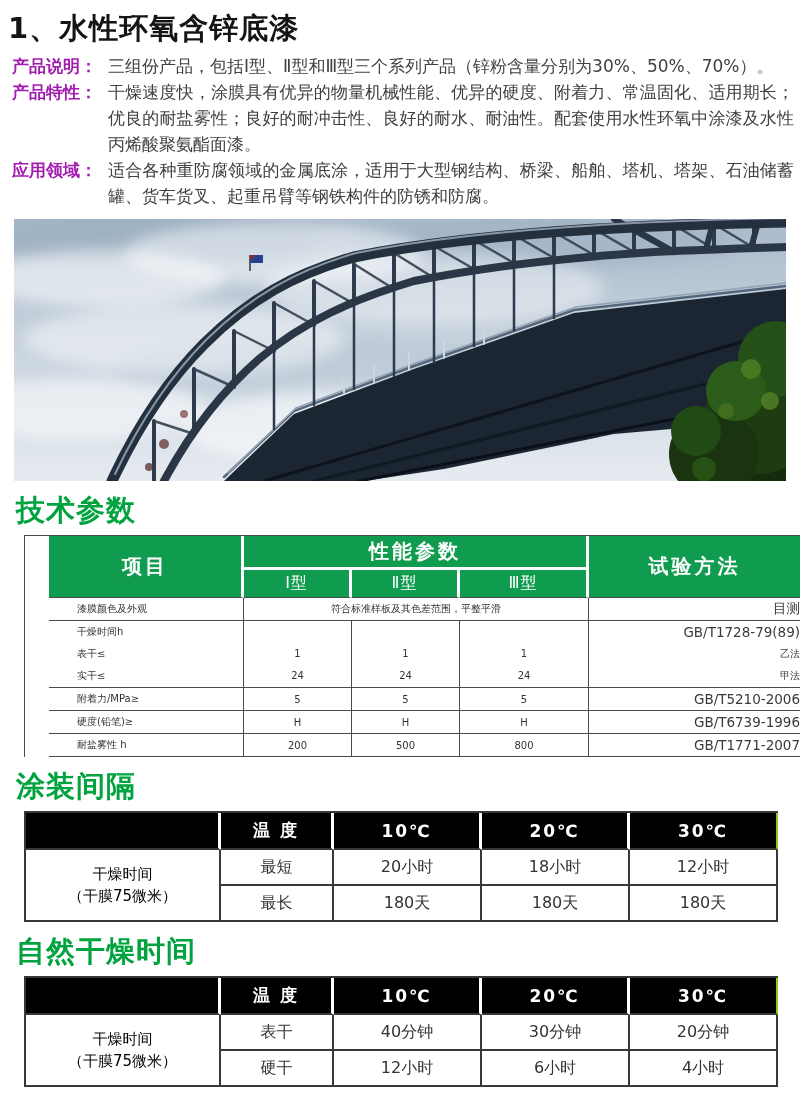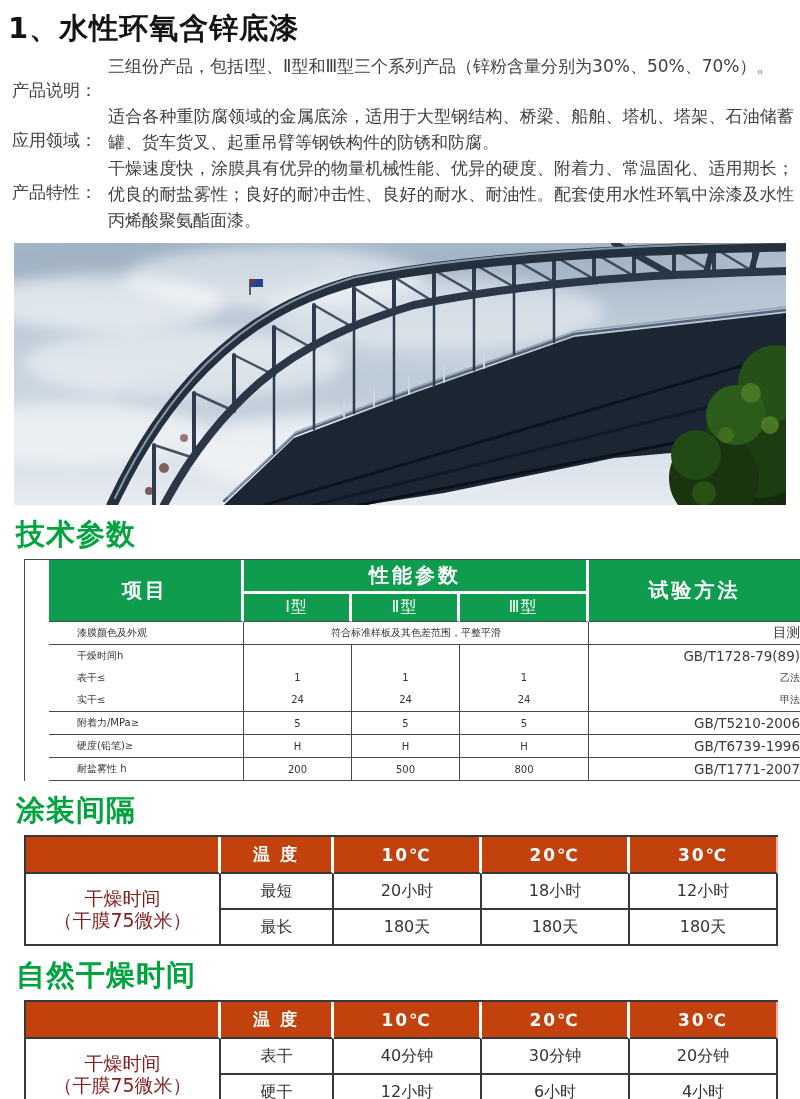--- a/index.html
+++ b/index.html
@@ -7,21 +7,21 @@
   body {
     width:800px; height:1099px; background:#ffffff; overflow:hidden;
     font-family:"DejaVu Sans","Liberation Sans",sans-serif; color:#3f3f3f;
   }
   .page-title {
     margin:12px 0 8px 8px; font-size:29px; line-height:33px;
     font-weight:bold; color:#141414; letter-spacing:1px;
   }
   .intro { padding:0 6px 0 12px; }
   .intro-row { display:flex; font-size:17px; line-height:26px; }
-  .intro-label { flex:0 0 96px; color:#404040; font-weight:normal;margin-top:24px; }
+  .intro-label { flex:0 0 96px; color:#a21caf; font-weight:bold; }
   .intro-text { flex:1; color:#404040; text-align:justify; }
   .photo {
     width:772px; height:262px; margin:10px 0 0 14px; overflow:hidden;
     background:#c3cfdb;
   }
   .photo svg { display:block; }
   .sec-heading {
     margin:12px 0 0 16px; font-size:29px; line-height:34px;
     font-weight:bold; color:#00a33e; letter-spacing:1px;
   }
@@ -40,44 +40,44 @@
   .tech .hrow1 td { height:34px; font-size:20px; font-weight:bold; letter-spacing:3px; }
   .tech .hrow2 td { height:28px; font-size:16px; font-weight:normal; letter-spacing:1px; }
   .tech .brow td { height:23px; }
   .tech td.item { text-align:left; padding-left:28px; }
   .tech td.method { text-align:right; padding-left:15px; font-size:13.5px; color:#3a3a3a; }
   .ln { height:22px; line-height:22px; }
   .tech td.method .ln.cn { font-size:10px; }
   
   .grid { border-top:2px solid #383838; border-left:2px solid #383838; }
   .grid td { border-right:2px solid #383838; border-bottom:2px solid #383838; }
-  .grid td.g { background:#c2410c; color:#fff; border-right:3px solid #fff; border-bottom:2px solid #383838; }
-  .grid td.g.rdark { border-right:2px solid #fca5a5;margin-left:8px; }
+  .grid td.g { background:#000000; color:#fff; border-right:3px solid #fff; border-bottom:2px solid #383838; }
+  .grid td.g.rdark { border-right:2px solid #84cc16;margin-left:8px; }
   .grid .hrow td { height:37px; font-size:17px; font-weight:bold; letter-spacing:2px; }
   .grid .brow td { height:36px; font-size:16px; }
-  .grid td.rowhead { font-size:19px; color:#7f1d1d; }
+  .grid td.rowhead { font-size:15px; color:#000000; }
   .grid td.rowhead .ln { height:22px; line-height:22px; }
 </style>
 </head>
 <body>
 
 <h1 class="page-title">1、水性环氧含锌底漆</h1>
 
 <div class="intro">
   <div class="intro-row">
     <span class="intro-label">产品说明：</span>
     <span class="intro-text">三组份产品，包括Ⅰ型、Ⅱ型和Ⅲ型三个系列产品（锌粉含量分别为30%、50%、70%）。</span>
   </div>
   <div class="intro-row">
+    <span class="intro-label">产品特性：</span>
+    <span class="intro-text">干燥速度快，涂膜具有优异的物量机械性能、优异的硬度、附着力、常温固化、适用期长；优良的耐盐雾性；良好的耐冲击性、良好的耐水、耐油性。配套使用水性环氧中涂漆及水性丙烯酸聚氨酯面漆。</span>
+  </div>
+  <div class="intro-row">
     <span class="intro-label">应用领域：</span>
     <span class="intro-text">适合各种重防腐领域的金属底涂，适用于大型钢结构、桥梁、船舶、塔机、塔架、石油储蓄罐、货车货叉、起重吊臂等钢铁构件的防锈和防腐。</span>
-  </div>
-  <div class="intro-row">
-    <span class="intro-label">产品特性：</span>
-    <span class="intro-text">干燥速度快，涂膜具有优异的物量机械性能、优异的硬度、附着力、常温固化、适用期长；优良的耐盐雾性；良好的耐冲击性、良好的耐水、耐油性。配套使用水性环氧中涂漆及水性丙烯酸聚氨酯面漆。</span>
   </div>
 </div>
 
 <div class="photo">
   <svg width="772" height="262" viewBox="0 0 772 262">
     <defs>
       <linearGradient id="sky" x1="0" y1="0" x2="0" y2="1">
         <stop offset="0%" stop-color="#a9bacb"></stop>
         <stop offset="40%" stop-color="#c3cfdb"></stop>
         <stop offset="78%" stop-color="#d8e0e8"></stop>

